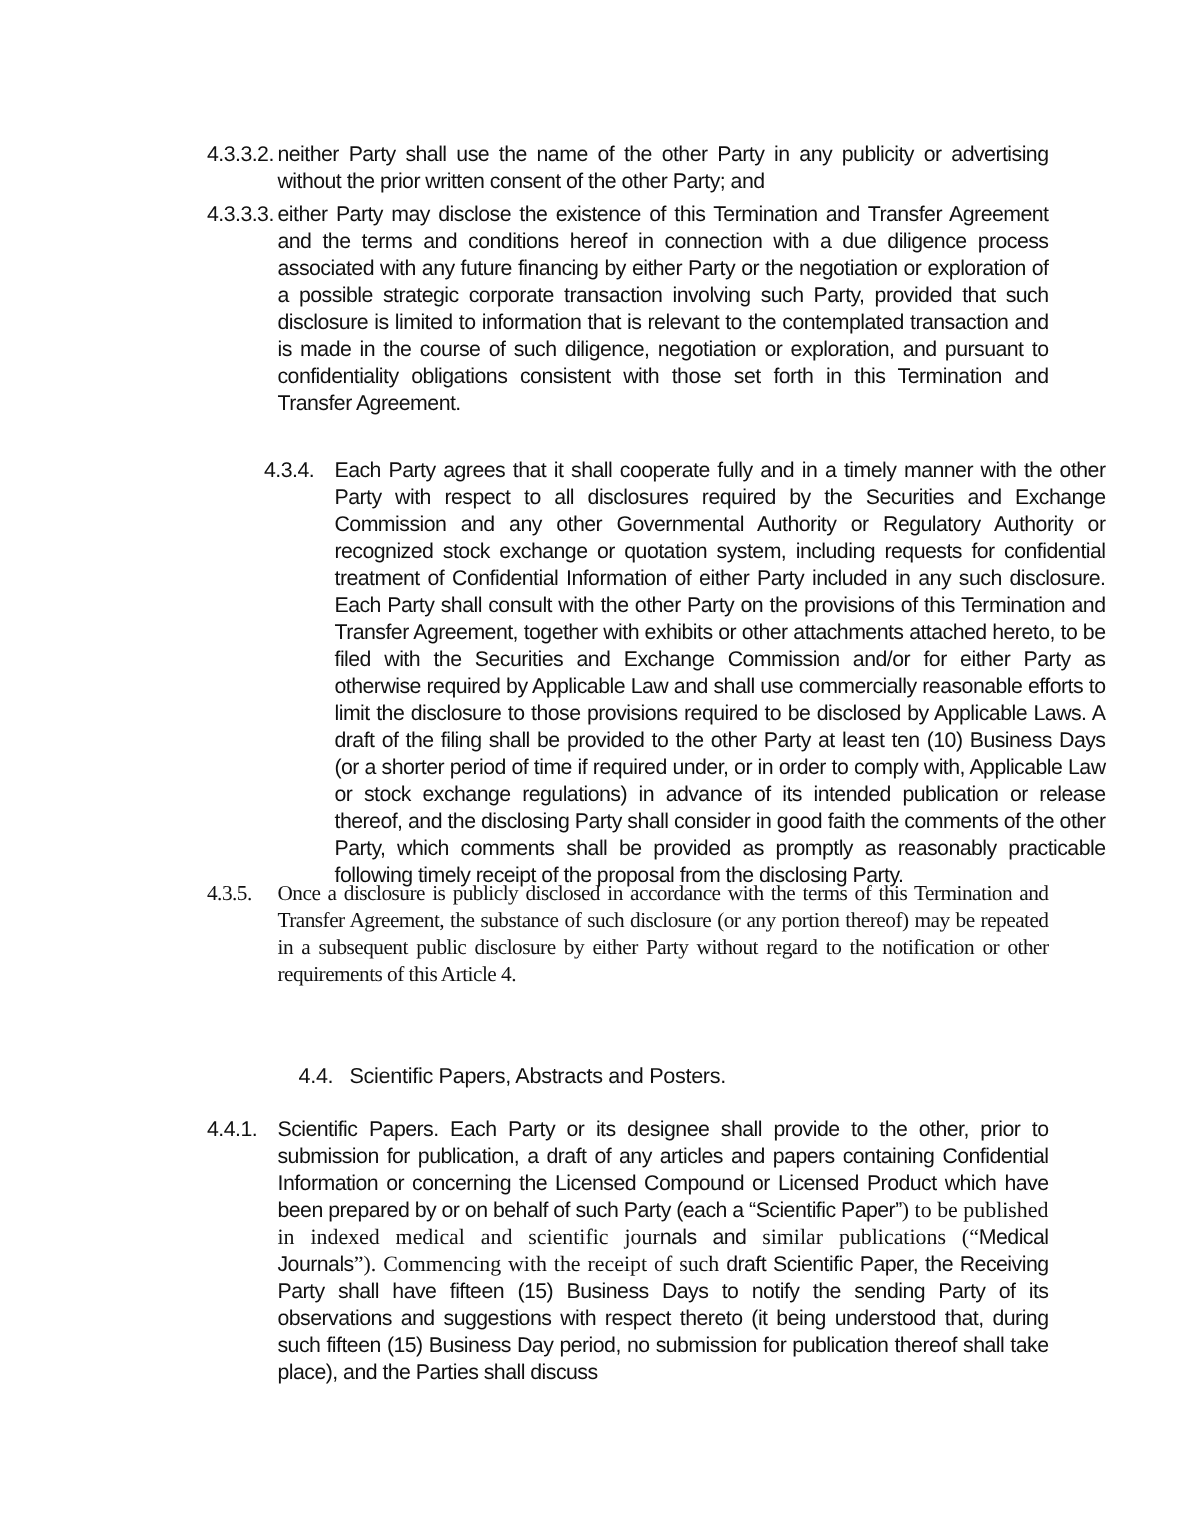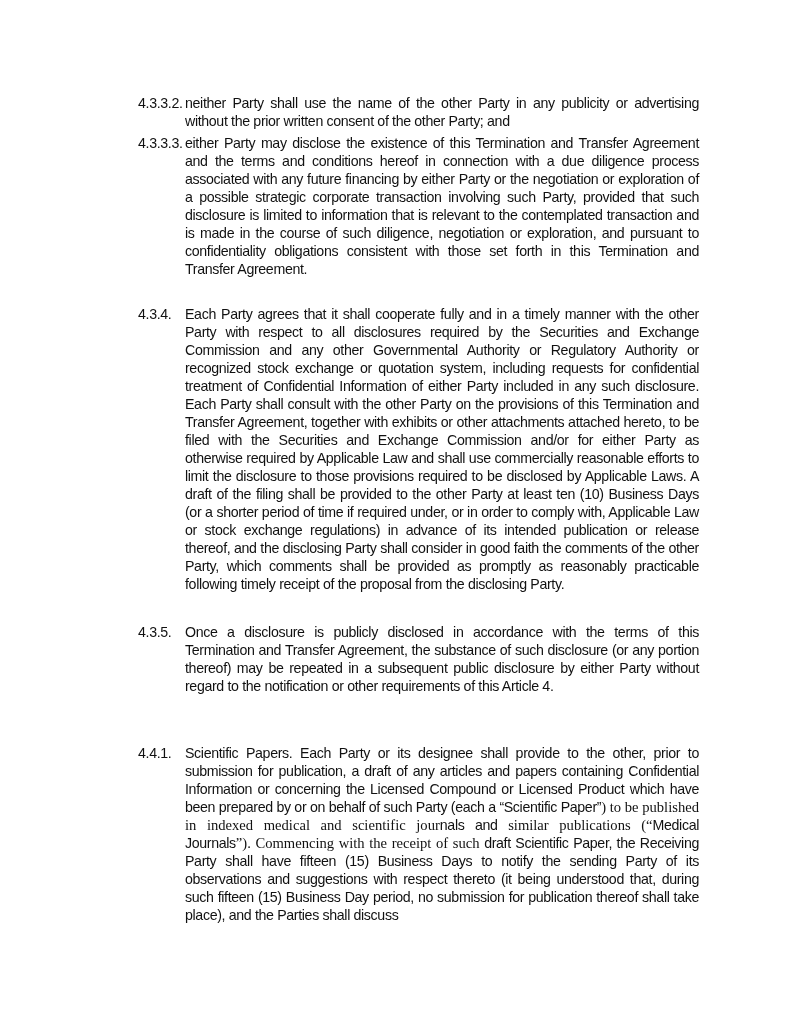--- a/index.html
+++ b/index.html
@@ -64,29 +64,32 @@
   <div class="clause" style="top:94px;">
     <span class="num">4.3.3.2.</span>
     <div class="body">neither Party shall use the name of the other Party in any publicity or advertising without the prior written consent of the other Party; and</div>
   </div>
 
   <div class="clause" style="top:134px;">
     <span class="num">4.3.3.3.</span>
     <div class="body">either Party may disclose the existence of this Termination and Transfer Agreement and the terms and conditions hereof in connection with a due diligence process associated with any future financing by either Party or the negotiation or exploration of a possible strategic corporate transaction involving such Party, provided that such disclosure is limited to information that is relevant to the contemplated transaction and is made in the course of such diligence, negotiation or exploration, and pursuant to confidentiality obligations consistent with those set forth in this Termination and Transfer Agreement.</div>
   </div>
 
-  <div class="clause" style="top:305px;">
+  <div class="clause" style="top:305px;margin-left:38px;">
     <span class="num">4.3.4.</span>
     <div class="body">Each Party agrees that it shall cooperate fully and in a timely manner with the other Party with respect to all disclosures required by the Securities and Exchange Commission and any other Governmental Authority or Regulatory Authority or recognized stock exchange or quotation system, including requests for confidential treatment of Confidential Information of either Party included in any such disclosure.  Each Party shall consult with the other Party on the provisions of this Termination and Transfer Agreement, together with exhibits or other attachments attached hereto, to be filed with the Securities and Exchange Commission and/or for either Party as otherwise required by Applicable Law and shall use commercially reasonable efforts to limit the disclosure to those provisions required to be disclosed by Applicable Laws.  A draft of the filing shall be provided to the other Party at least ten (10) Business Days (or a shorter period of time if required under, or in order to comply with, Applicable Law or stock exchange regulations) in advance of its intended publication or release thereof, and the disclosing Party shall consider in good faith the comments of the other Party, which comments shall be provided as promptly as reasonably practicable following timely receipt of the proposal from the disclosing Party.</div>
   </div>
 
-  <div class="clause" style="top:623px;">
+  <div class="clause" style="top:587px;font-family:Liberation Serif, serif;">
     <span class="num">4.3.5.</span>
     <div class="body">Once a disclosure is publicly disclosed in accordance with the terms of this Termination and Transfer Agreement, the substance of such disclosure (or any portion thereof) may be repeated in a subsequent public disclosure by either Party without regard to the notification or other requirements of this Article 4.</div>
   </div>
 
+  <div class="heading" style="top:709px;">
+    <span class="hnum">4.4.</span><span>Scientific Papers, Abstracts and Posters.</span>
+  </div>
 
   <div class="clause" style="top:744px;">
     <span class="num">4.4.1.</span>
     <div class="body"><span>Scientific Papers.  Each Party or its designee shall provide to the other, prior to submission for publication, a draft of any articles and papers containing Confidential Information or concerning the Licensed Compound or Licensed Product which have been prepared by or on behalf of such Party (each a “Scientific Paper”</span><span class="serif">) to be published in indexed medical and scientific jour</span><span>nals and </span><span class="serif">similar publications (“</span><span>Medical Journals</span><span class="serif">”).  Commencing with the receipt of such </span><span>draft Scientific Paper, the Receiving Party shall have fifteen (15) Business Days to notify the sending Party of its observations and suggestions with respect thereto (it being understood that, during such fifteen (15) Business Day period, no submission for publication thereof shall take place), and the Parties shall discuss</span></div>
   </div>
 
 </div>
 
 </body></html>

